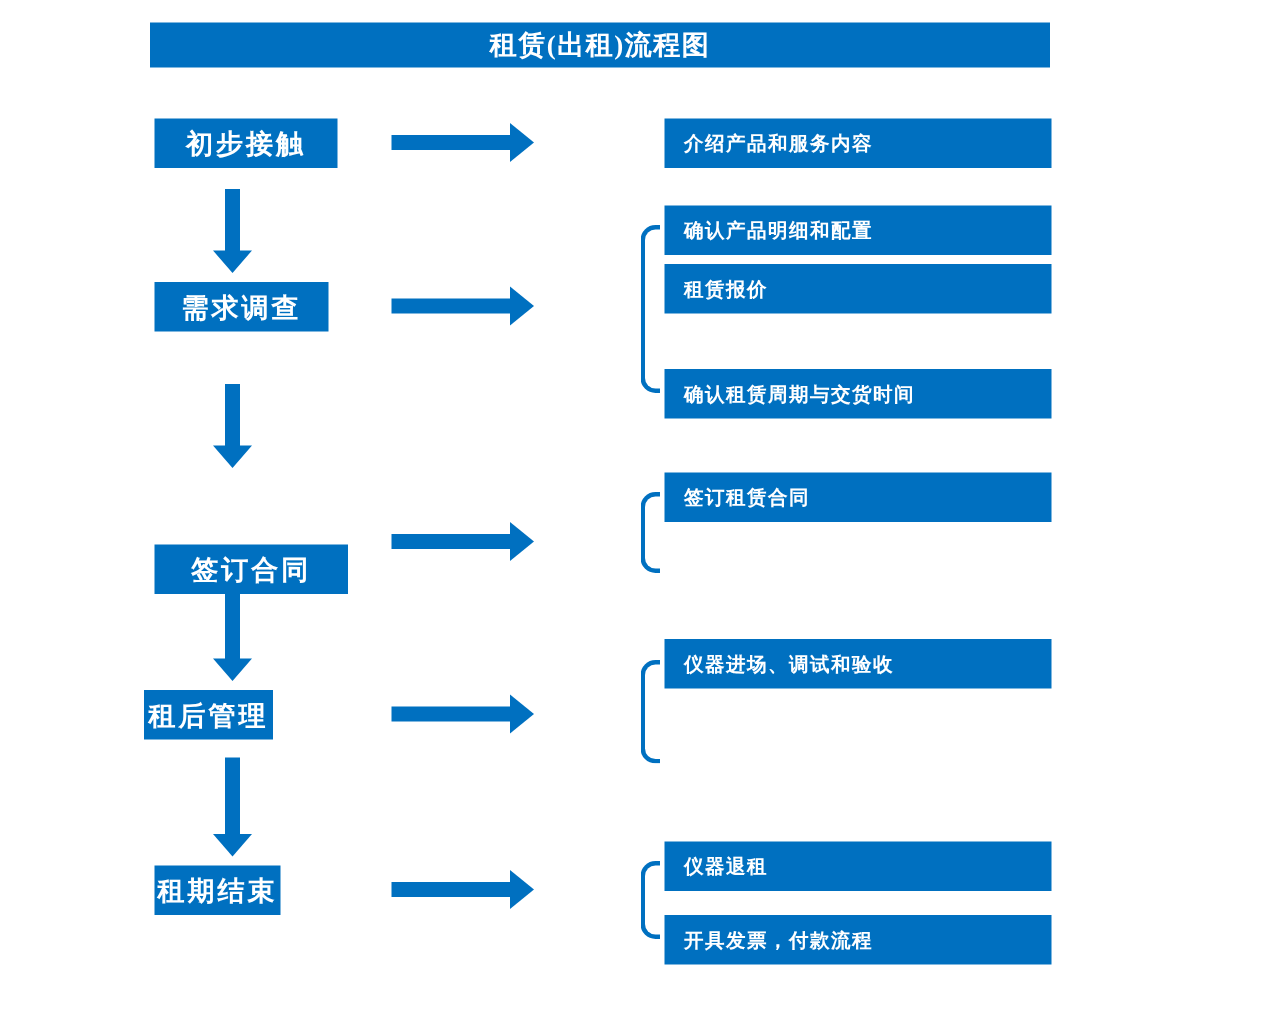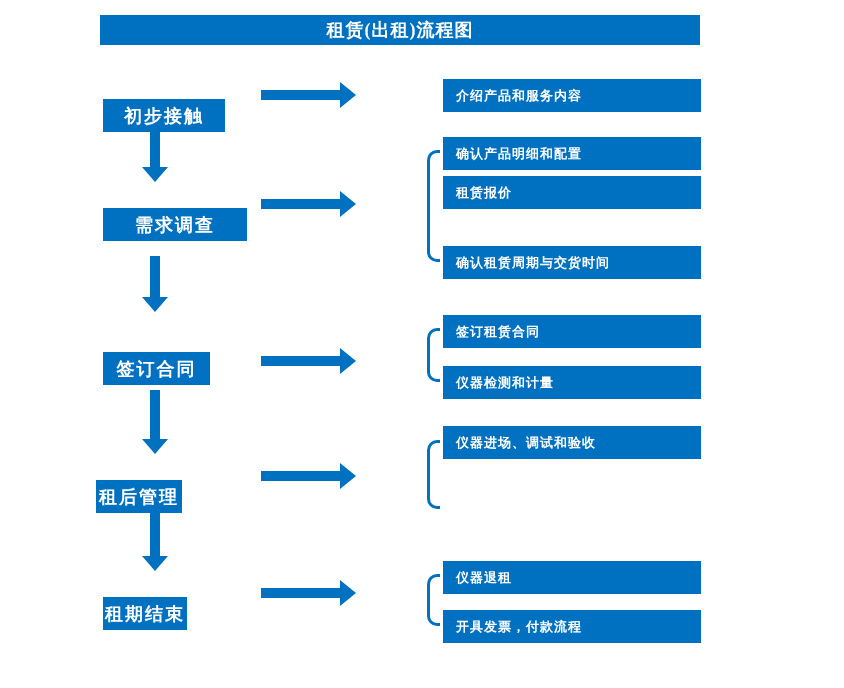--- a/index.html
+++ b/index.html
@@ -12,21 +12,21 @@
     position:absolute;background:var(--blue);color:#ffffff;font-weight:700;
     box-sizing:border-box;
   }
   .title-bar{
     left:100px;top:15px;width:600px;height:30px;
     display:flex;align-items:center;justify-content:center;
     font-size:18px;letter-spacing:1px;
   }
   .lbox{
     height:33px;display:flex;align-items:center;justify-content:center;
-    font-size:18px;letter-spacing:2px;margin-top:20px;
+    font-size:18px;letter-spacing:2px;
   }
   .rbox{
     left:443px;width:258px;height:33px;
     display:flex;align-items:center;padding:0 6px 0 13px;
     font-size:13px;letter-spacing:1px;white-space:nowrap;
   }
   .harrow{position:absolute;height:26px;width:95px;left:261px;}
   .harrow .shaft{position:absolute;left:0;right:15px;top:8px;height:10px;background:var(--blue);}
   .harrow .head{position:absolute;right:0;top:0;width:0;height:0;
     border-top:13px solid transparent;border-bottom:13px solid transparent;border-left:16px solid var(--blue);}
@@ -42,22 +42,22 @@
   }
 </style>
 </head>
 <body>
 
 <div class="canvas" style="--blue: #0070C0;">
 
   <div class="box title-bar">租赁(出租)流程图</div>
 
   <div class="box lbox" style="left:103px;top:79px;width:122px">初步接触</div>
-  <div class="box lbox" style="left:103px;top:188px;width:144px">需求调查</div>
-  <div class="box lbox" style="left:103px;top:332px;width:107px">签订合同</div>
+  <div class="box lbox" style="left:103px;top:188px;width:116px">需求调查</div>
+  <div class="box lbox" style="left:103px;top:363px;width:129px">签订合同</div>
   <div class="box lbox" style="left:96px;top:460px;width:86px">租后管理</div>
   <div class="box lbox" style="left:103px;top:577px;width:84px">租期结束</div>
 
   <div class="varrow" style="top:126px;height:56px">
       <div class="shaft"></div>
       <div class="head"></div>
     </div>
   <div class="varrow" style="top:256px;height:56px">
       <div class="shaft"></div>
       <div class="head"></div>
@@ -95,18 +95,17 @@
   <div class="bracket" style="top:150px;height:112px"></div>
   <div class="bracket" style="top:328px;height:54px"></div>
   <div class="bracket" style="top:440px;height:69px"></div>
   <div class="bracket" style="top:574px;height:52px"></div>
 
   <div class="box rbox" style="top:79px">介绍产品和服务内容</div>
   <div class="box rbox" style="top:137px">确认产品明细和配置</div>
   <div class="box rbox" style="top:176px">租赁报价</div>
   <div class="box rbox" style="top:246px">确认租赁周期与交货时间</div>
   <div class="box rbox" style="top:315px">签订租赁合同</div>
-  <div class="box rbox" style="top:366px">仪器检测和计量</div>
   <div class="box rbox" style="top:426px">仪器进场、调试和验收</div>
   <div class="box rbox" style="top:561px">仪器退租</div>
   <div class="box rbox" style="top:610px">开具发票，付款流程</div>
 
 </div>
 
 </body></html>

